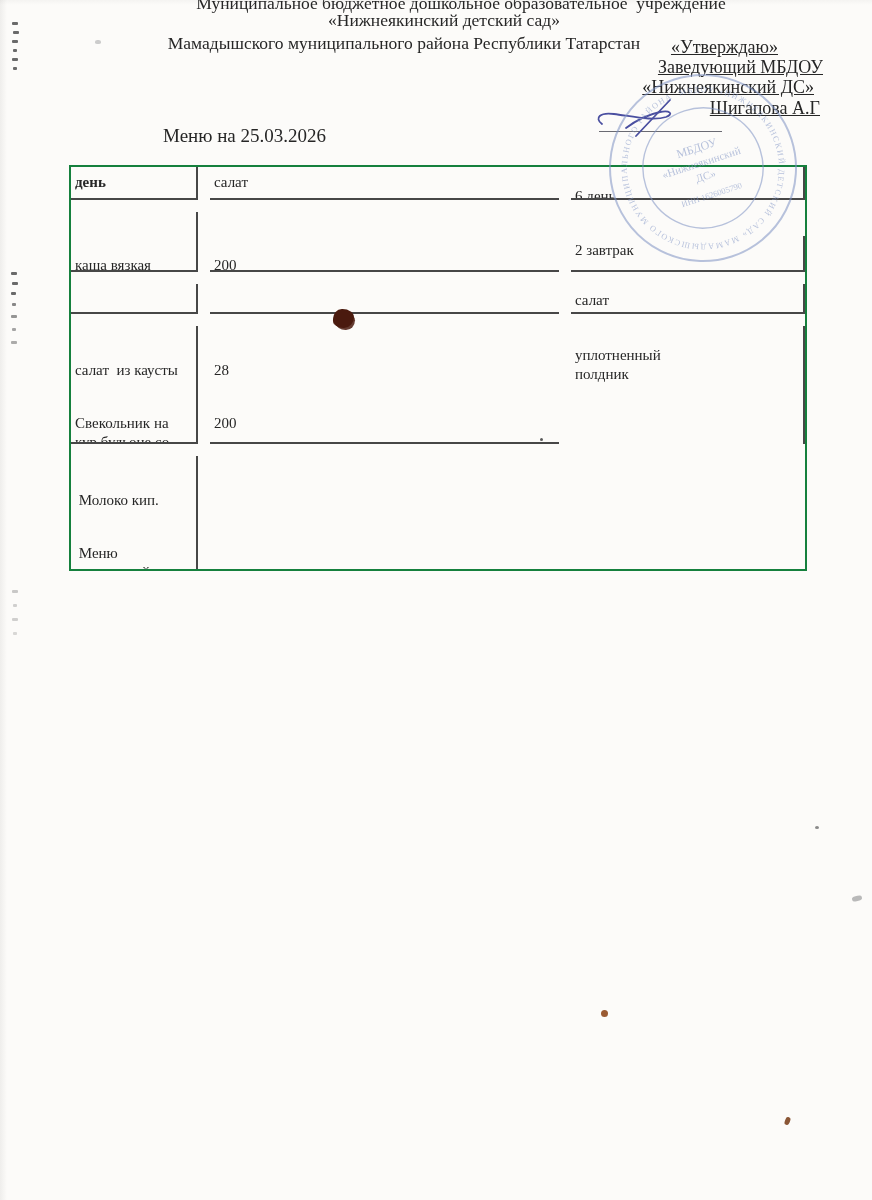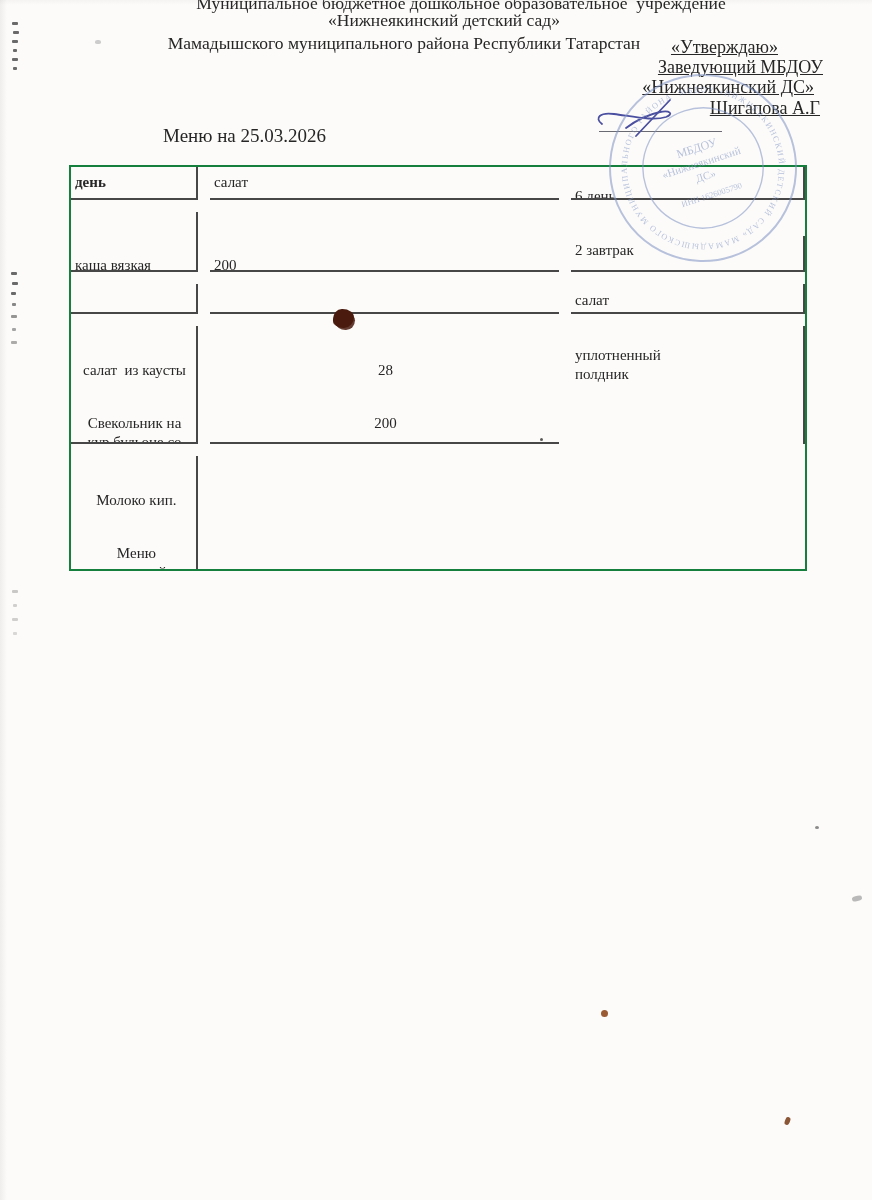--- a/index.html
+++ b/index.html
@@ -51,21 +51,21 @@
   .hdr{font-weight:bold;padding-top:7px;}
   .hdr-plain{padding-top:7px;}
   .lines div{line-height:20px;}
   .lines6 div{line-height:19.2px;}
   .day-r1{padding-top:19px;line-height:20px;}
   .day-r2{padding-top:4px;line-height:20px;margin-top:24px;}
   .day-r3{display:flex;align-items:flex-end;padding-bottom:2px;line-height:19px;}
   .day-r4{padding-top:20px;line-height:19.2px;}
   .pt2{padding-top:9px;}
   .pt3{padding-top:3px;}
-  .pt1{padding-top:1px;text-align:center;}
+  .pt1{padding-top:1px;}
 
   
   .stamp{position:absolute;left:604px;top:69px;opacity:.55;pointer-events:none;}
 
   
   .blot{position:absolute;left:333px;top:309px;width:21px;height:19px;
     background:#4a1a0e;border-radius:46% 60% 52% 55%/60% 48% 62% 44%;
     box-shadow:2px 3px 0 -1px rgba(74,26,14,.85), -2px 1px 0 -2px rgba(74,26,14,.7);}
 
   

